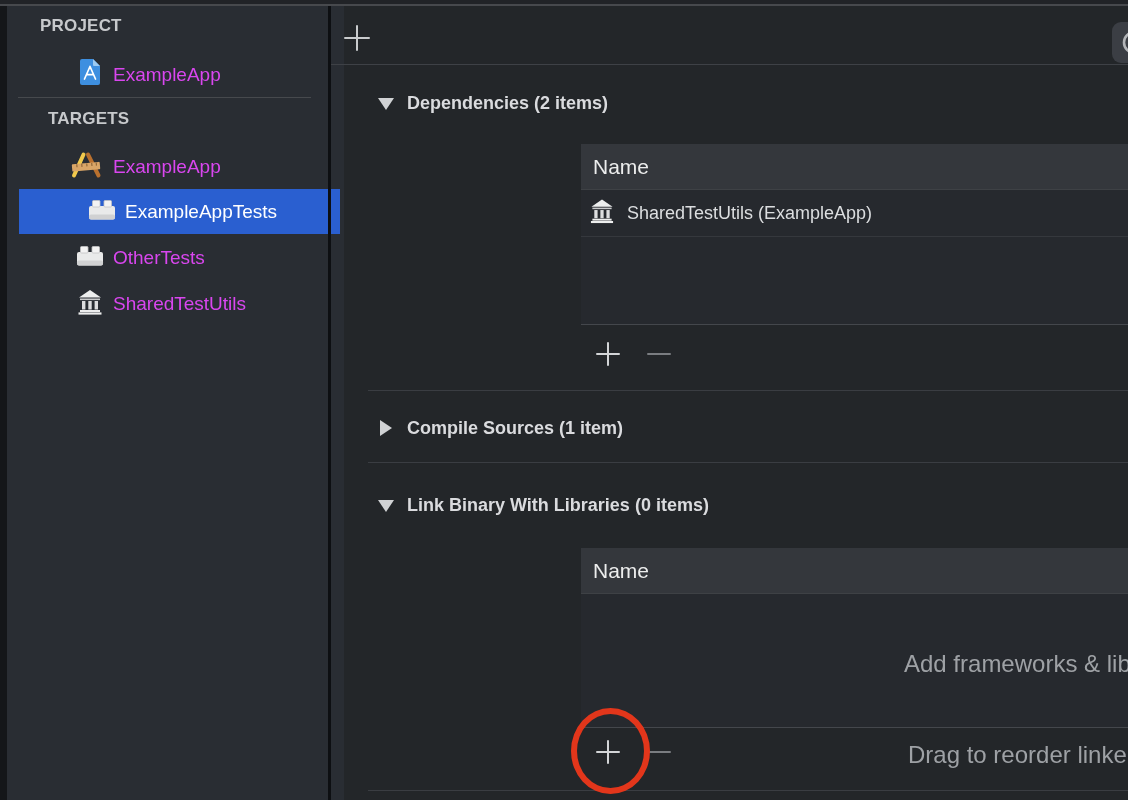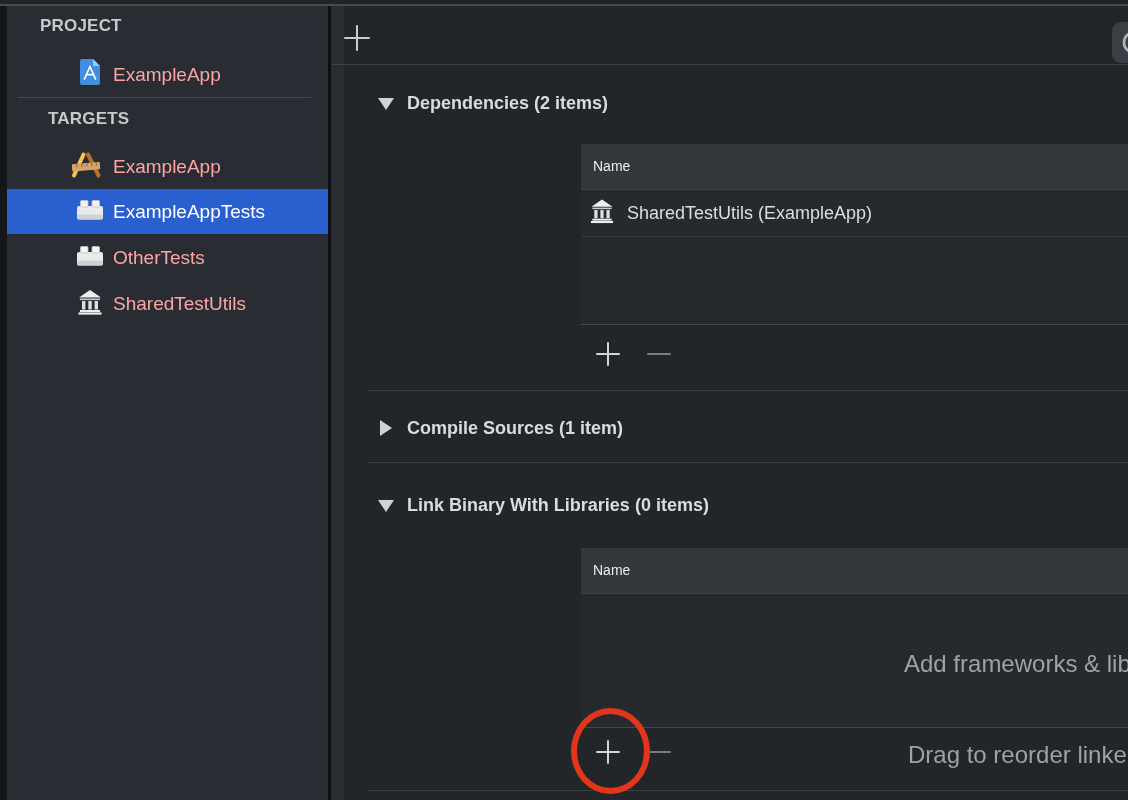--- a/index.html
+++ b/index.html
@@ -18,21 +18,21 @@
   .sidebar-edge { position:absolute; left:0; top:0; width:7px; height:800px;
                   background:#141619; }
   .vdivider { position:absolute; left:328px; top:0; width:3px; height:800px;
               background:#0d0f12; }
   .side-header { position:absolute; left:40px; font-size:17px; font-weight:700;
                  color:#c7c9cc; letter-spacing:.2px; }
   .side-row { position:absolute; left:7px; width:321px; height:45px; }
   .side-row.selected { background:#2a5fd0; }
   .side-row .icon { position:absolute; top:50%; transform:translateY(-50%); }
   .side-row .lbl { position:absolute; left:106px; top:0; line-height:45px;
-                   font-size:19px; color:#fca5a5; white-space:nowrap; }
+                   font-size:19px; color:#d946ef; white-space:nowrap; }
   .side-row.selected .lbl { color:#ffffff; }
   .side-divider { position:absolute; left:18px; top:97px; width:293px; height:1px;
                   background:#46494d; }
 
   
   .content { position:absolute; left:331px; top:0; width:797px; height:800px; }
   .topbar { position:absolute; left:0; top:6px; width:797px; height:59px;
             border-bottom:1px solid #3e4146; }
   .toolbar-plus { position:absolute; left:12px; top:18px; width:28px; height:28px;
                   cursor:default; }
@@ -49,21 +49,21 @@
                border-top:8px solid transparent; border-bottom:8px solid transparent;
                border-left:12px solid #d0d2d4; }
   .sec-title { position:absolute; left:29px; top:0; font-size:18px; font-weight:700;
                color:#dadbde; white-space:nowrap; }
 
   .ptable { position:absolute; left:250px; width:547px; background:#26292e;
             border-bottom:1px solid #44474c; }
   .ptable-header { height:46px; background:#34373c; border-bottom:1px solid #3e4145;
                    position:relative; }
   .ptable-header .htxt { position:absolute; left:12px; top:0; line-height:45px;
-                         font-size:14px; color:#eceded; }
+                         font-size:21px; color:#eceded; }
   .ptable-row { height:47px; border-bottom:1px solid #35383d; position:relative;text-decoration:underline; }
   .ptable-row .ricon { position:absolute; left:8px; top:50%; transform:translateY(-50%); }
   .ptable-row .rlbl { position:absolute; left:46px; top:0; line-height:46px;
                       font-size:18px; color:#dcdee0; white-space:nowrap; }
   .hint { position:absolute; font-size:24px; color:#9ea1a5; white-space:nowrap; }
 
   .pm-plus { position:absolute; width:26px; height:26px; }
   .pm-minus { position:absolute; width:24px; height:26px; }
 
   
@@ -102,21 +102,21 @@
           <path d="M19 3 L29.5 24" stroke="#b9702e" stroke-width="4" stroke-linecap="round"></path>
           <g transform="rotate(-5 17 15)">
             <rect x="3" y="11.5" width="28" height="7.5" rx="1" fill="#d9a567"></rect>
             <path d="M8 12 v3 M13 12 v3 M18 12 v3 M23 12 v3 M27.5 12 v3" stroke="#8a6234" stroke-width="1.1"></path>
           </g>
         </svg>
       </span>
       <span class="lbl">ExampleApp</span>
     </div>
 
-    <div class="side-row selected" style="top:189px;">
+    <div class="side-row selected" style="top:189px;margin-left:12px;">
       <span class="icon" style="left:69px;">
         <svg width="28" height="21" viewBox="0 0 28 21">
           <rect x="1" y="6.5" width="26" height="13.5" rx="2" fill="#e9eaea"></rect>
           <rect x="1" y="15" width="26" height="5" rx="2" fill="#d0d1d2"></rect>
           <rect x="4.5" y="1" width="7.5" height="6.5" rx="1" fill="#f3f3f3" stroke="#c2c3c4" stroke-width="0.8"></rect>
           <rect x="16" y="1" width="7.5" height="6.5" rx="1" fill="#f3f3f3" stroke="#c2c3c4" stroke-width="0.8"></rect>
         </svg>
       </span>
       <span class="lbl">ExampleAppTests</span>
     </div>

